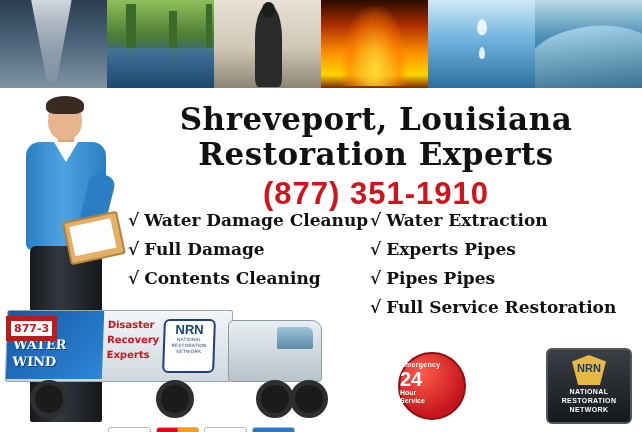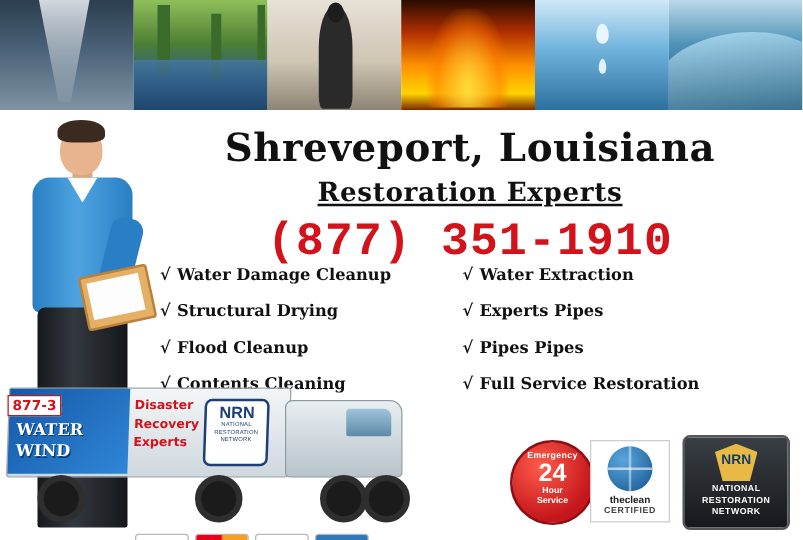--- a/index.html
+++ b/index.html
@@ -30,27 +30,27 @@
   .ph-water:after{content:"";position:absolute;left:46%;top:22%;width:10px;height:16px;
      background:#eaf6ff;border-radius:50% 50% 50% 50%/60% 60% 40% 40%;box-shadow:0 26px 0 -2px #dff0fb;}
   .ph-wave{background:linear-gradient(180deg,#bcd9e8 0%,#4f93b8 40%,#1d5a80 100%);}
   .ph-wave:after{content:"";position:absolute;left:-10%;top:30%;width:130%;height:90%;
      background:linear-gradient(180deg,#9fd0e8,#27607f);border-radius:50% 50% 0 0;transform:rotate(-6deg);}
 
   
   .headline{position:absolute;left:120px;top:92px;width:512px;text-align:center;margin-top:10px;}
   .h-line{font-family:"DejaVu Serif",serif;font-weight:bold;color:#111;letter-spacing:.5px;}
   .h1{font-size:31px;line-height:34px;}
-  .h2{font-size:21px;line-height:36px;text-decoration:underline;}
-  .phone{font-family:Liberation Mono, monospace;font-weight:bold;color:#d3131c;font-size:37px;line-height:40px;
+  .h2{font-size:31px;line-height:36px;}
+  .phone{font-family:Liberation Sans, sans-serif;font-weight:bold;color:#d3131c;font-size:31px;line-height:40px;
      letter-spacing:1px;margin-top:2px;}
 
   
   .lists{position:absolute;top:206px;left:128px;width:508px;display:flex;}
-  .col{font-family:"DejaVu Serif",serif;font-weight:bold;color:#111;font-size:13px;line-height:29px;}
+  .col{font-family:"DejaVu Serif",serif;font-weight:bold;color:#111;font-size:17px;line-height:29px;}
   .col-left{width:242px;}
   .col-right{width:266px;}
   .chk{color:#111;margin-right:5px;font-weight:bold;}
 
   
   .man{position:absolute;left:8px;top:96px;width:110px;height:330px;}
   .man .head{position:absolute;left:40px;top:4px;width:34px;height:40px;background:#e8b48d;border-radius:50% 50% 45% 45%;}
   .man .hair{position:absolute;left:38px;top:0px;width:38px;height:18px;background:#3a2a20;border-radius:50% 50% 30% 30%;}
   .man .neck{position:absolute;left:50px;top:40px;width:16px;height:12px;background:#dba77e;}
   .man .shirt{position:absolute;left:18px;top:46px;width:80px;height:108px;background:linear-gradient(90deg,#2a7fc4,#4ea3e0 45%,#2a7fc4);border-radius:14px 14px 6px 6px;}
@@ -72,35 +72,35 @@
   .tr-mid{position:absolute;left:100px;top:6px;color:#d3131c;font-family:"DejaVu Sans",sans-serif;font-weight:bold;font-size:10px;line-height:15px;}
   .tr-logo{position:absolute;left:156px;top:8px;width:48px;height:50px;border:2px solid #1c3f7a;border-radius:6px;background:#fff;
      text-align:center;}
   .tr-logo .nrn{color:#1c3f7a;font-weight:bold;font-size:13px;line-height:14px;margin-top:2px;}
   .tr-logo .sub{color:#1c3f7a;font-size:4.6px;line-height:6px;letter-spacing:.2px;}
   .cab{position:absolute;left:222px;top:14px;width:92px;height:60px;background:linear-gradient(180deg,#e9eef2,#b8c3ca);
      border:1px solid #8e9aa1;border-radius:6px 10px 4px 4px;}
   .cab .win{position:absolute;left:48px;top:6px;width:36px;height:22px;background:linear-gradient(180deg,#9fc4db,#5d8aa8);border-radius:3px 6px 2px 2px;}
   .wheel{position:absolute;bottom:0;width:28px;height:28px;border-radius:50%;background:#1b1b1b;border:5px solid #2e2e2e;}
   .w1{left:24px;} .w2{left:150px;} .w3{left:250px;} .w4{left:284px;}
-  .phonebox{position:absolute;left:0;top:10px;background:#fff;border:1px solid #b91c1c;color:#d3131c;
+  .phonebox{position:absolute;left:0;top:10px;background:#fff;border:5px solid #b91c1c;color:#d3131c;
      font-family:"DejaVu Sans",sans-serif;font-weight:bold;font-size:11px;padding:1px 3px;}
 
   
   .cards{position:absolute;left:108px;top:404px;display:flex;gap:5px;margin-top:23px;}
   .card{width:41px;height:24px;border-radius:3px;border:1px solid #b8b8b8;background:#fff;
      display:flex;align-items:center;justify-content:center;font-weight:bold;font-size:8px;}
   .c-disc{color:#000;font-size:6.5px;}
   .c-mc{background:linear-gradient(90deg,#eb001b 48%,#f79e1b 52%);color:#fff;font-size:7px;}
   .c-visa{color:#1a1f71;font-style:italic;font-size:11px;}
   .c-amex{background:#2e77bc;color:#fff;font-size:7px;}
 
   
-  .badge-emerg{position:absolute;left:408px;top:352px;width:64px;height:64px;border-radius:50%;
-     background:radial-gradient(circle at 35% 30%,#ff5b4a,#c4161c 70%);border:2px solid #8d0f13;color:#fff;text-align:center;}
+  .badge-emerg{position:absolute;left:398px;top:352px;width:64px;height:64px;border-radius:50%;
+     background:radial-gradient(circle at 35% 30%,#ff5b4a,#c4161c 70%);border:2px solid #8d0f13;color:#fff;}
   .badge-emerg .t{font-size:7px;font-weight:bold;line-height:8px;margin-top:7px;letter-spacing:.3px;}
   .badge-emerg .n{font-size:20px;font-weight:bold;line-height:20px;}
   .badge-emerg .h{font-size:7px;font-weight:bold;line-height:8px;}
   .badge-emerg .s{font-size:7px;font-weight:bold;line-height:8px;}
 
   .badge-clean{position:absolute;left:472px;top:352px;width:62px;height:64px;background:#fff;border:1px solid #c9ccd0;}
   .globe{position:absolute;left:13px;top:4px;width:36px;height:36px;border-radius:50%;
      background:radial-gradient(circle at 35% 30%,#5aa7dd,#14538f);}
   .globe:after{content:"";position:absolute;left:0;top:17px;width:36px;height:2px;background:rgba(255,255,255,.6);}
   .globe:before{content:"";position:absolute;left:17px;top:0;width:2px;height:36px;background:rgba(255,255,255,.45);}
@@ -132,22 +132,21 @@
 
   <div class="headline">
     <div class="h-line h1">Shreveport, Louisiana</div>
     <div class="h-line h2">Restoration Experts</div>
     <div class="phone">(877) 351-1910</div>
   </div>
 
   <div class="lists">
     <div class="col col-left">
       <div><span class="chk">√</span><span>Water Damage Cleanup</span></div>
-      <div><span class="chk">√</span><span>Structural Drying</span></div>
-      <div><span class="chk">√</span><span>Flood Cleanup</span></div>
+      <div><span class="chk">√</span><span>Full Damage</span></div>
       <div><span class="chk">√</span><span>Contents Cleaning</span></div>
     </div>
     <div class="col col-right">
       <div><span class="chk">√</span><span>Water Extraction</span></div>
       <div><span class="chk">√</span><span>Experts Pipes</span></div>
       <div><span class="chk">√</span><span>Pipes Pipes</span></div>
       <div><span class="chk">√</span><span>Full Service Restoration</span></div>
     </div>
   </div>
 
@@ -202,25 +201,20 @@
     <div class="card c-amex">AMEX</div>
   </div>
 
   <div class="badge-emerg">
     <div class="t">Emergency</div>
     <div class="n">24</div>
     <div class="h">Hour</div>
     <div class="s">Service</div>
   </div>
 
-  <div class="badge-clean">
-    <div class="globe"></div>
-    <div class="ct">theclean</div>
-    <div class="cc">CERTIFIED</div>
-  </div>
 
   <div class="badge-nrn">
     <div class="shield"></div>
     <div class="nr">NRN</div>
     <div class="l1">NATIONAL</div>
     <div class="l2">RESTORATION</div>
     <div class="l3">NETWORK</div>
   </div>
 
 </div>

